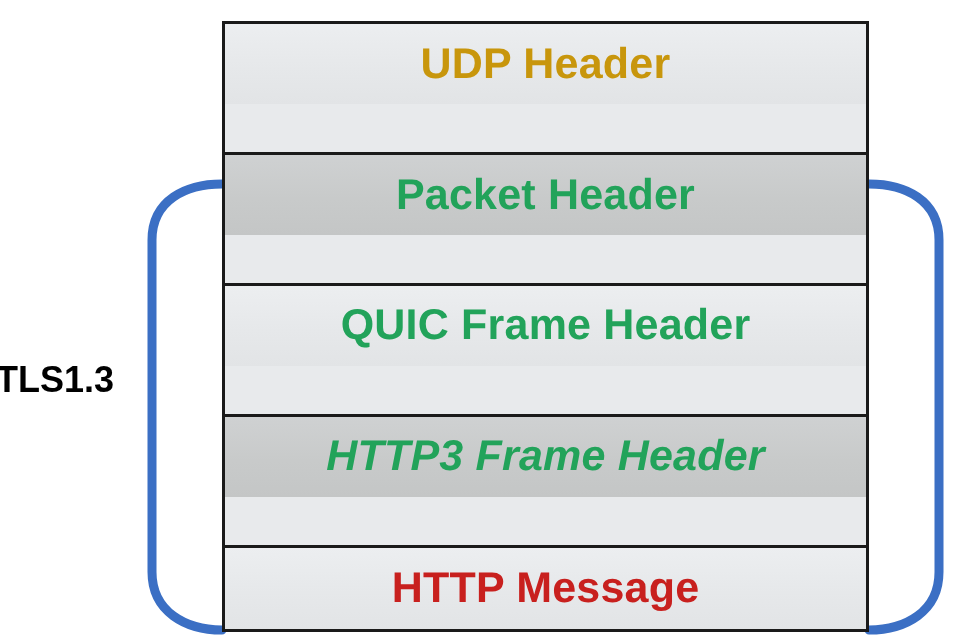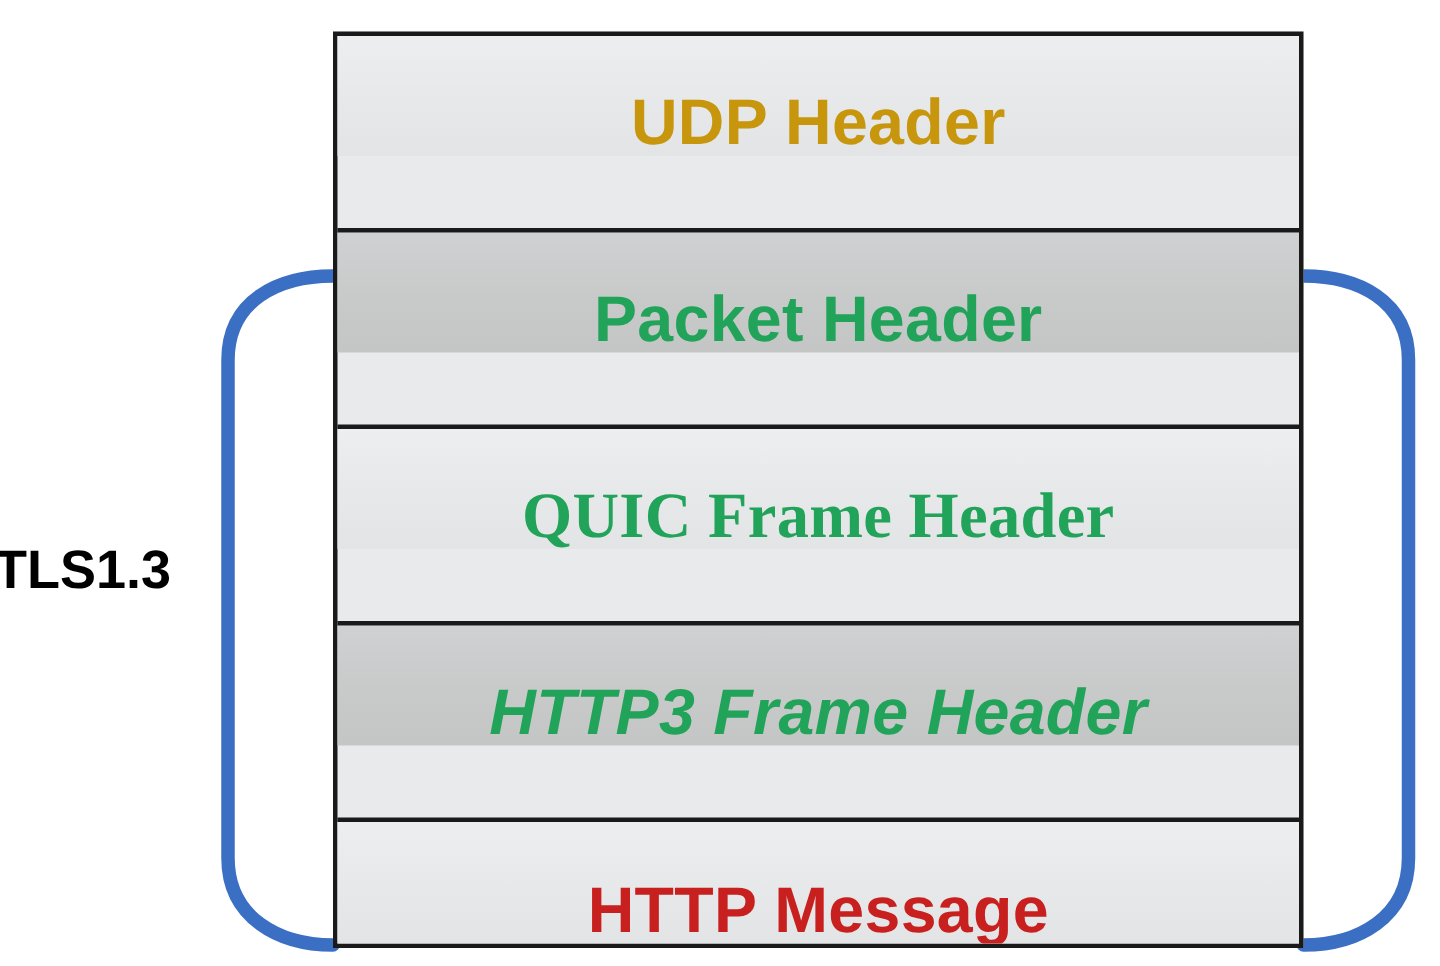--- a/index.html
+++ b/index.html
@@ -43,21 +43,21 @@
     box-sizing: border-box;
     border: 3px solid #1a1a1a;
     display: flex;
     flex-direction: column;
     background: #e8eaec;
   }
 
   .layer {
     box-sizing: border-box;
     display: flex;
-    align-items: flex-end;
+    align-items: center;
     justify-content: center;
     position: relative;
     overflow: hidden;
   }
   .layer + .layer {
     border-top: 3px solid #1a1a1a;
     margin-top: 48px;
   }
 
   .layer-light {
@@ -113,21 +113,21 @@
 
     <div class="layer layer-light" style="flex: 120 0 0;">
       <span class="layer-label" style="color:#c8960c;">UDP Header</span>
     </div>
 
     <div class="layer layer-dark" style="flex: 119 0 0;">
       <span class="layer-label" style="color:#22a35a;">Packet Header</span>
     </div>
 
     <div class="layer layer-light" style="flex: 119 0 0;">
-      <span class="layer-label" style="color:#22a35a;font-family:Liberation Serif, serif;">QUIC Frame Header</span>
+      <span class="layer-label" style="color:#22a35a;">QUIC Frame Header</span>
     </div>
 
     <div class="layer layer-dark" style="flex: 120 0 0;">
       <span class="layer-label" style="color:#22a35a;font-style:italic;">HTTP3 Frame Header</span>
     </div>
 
     <div class="layer layer-light" style="flex: 121 0 0;">
       <span class="layer-label" style="color:#c8201e;">HTTP Message</span>
     </div>
 

